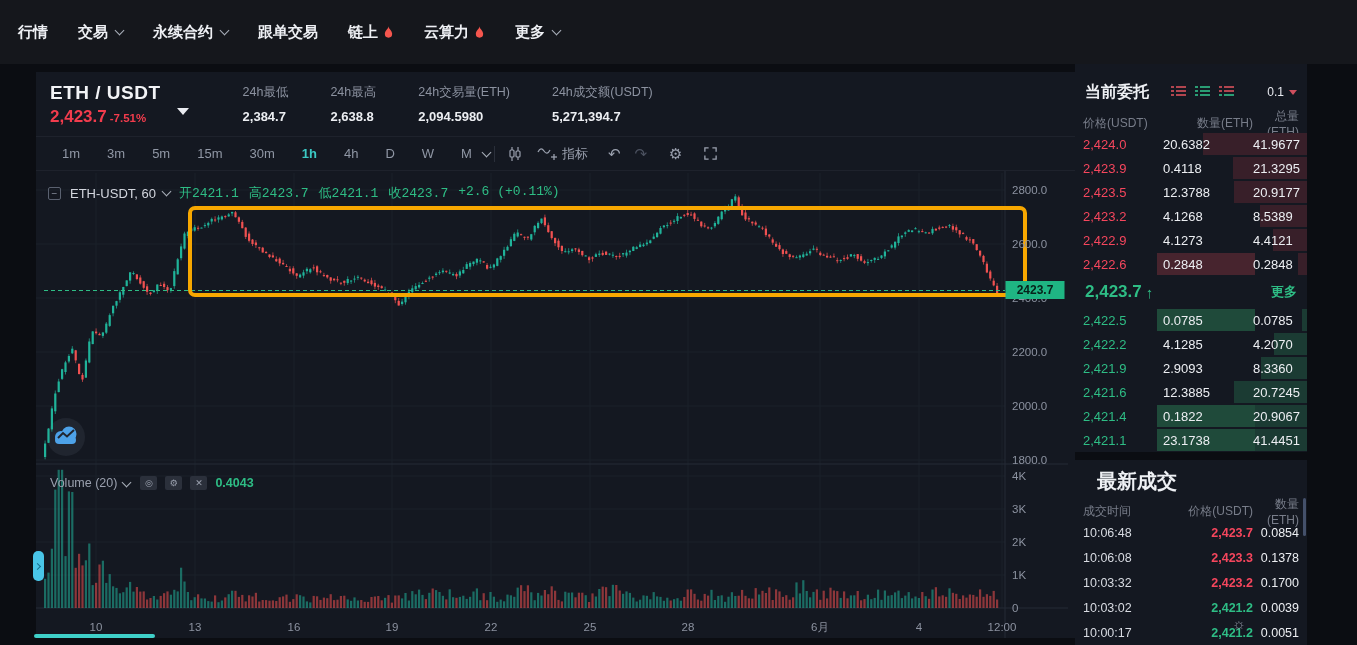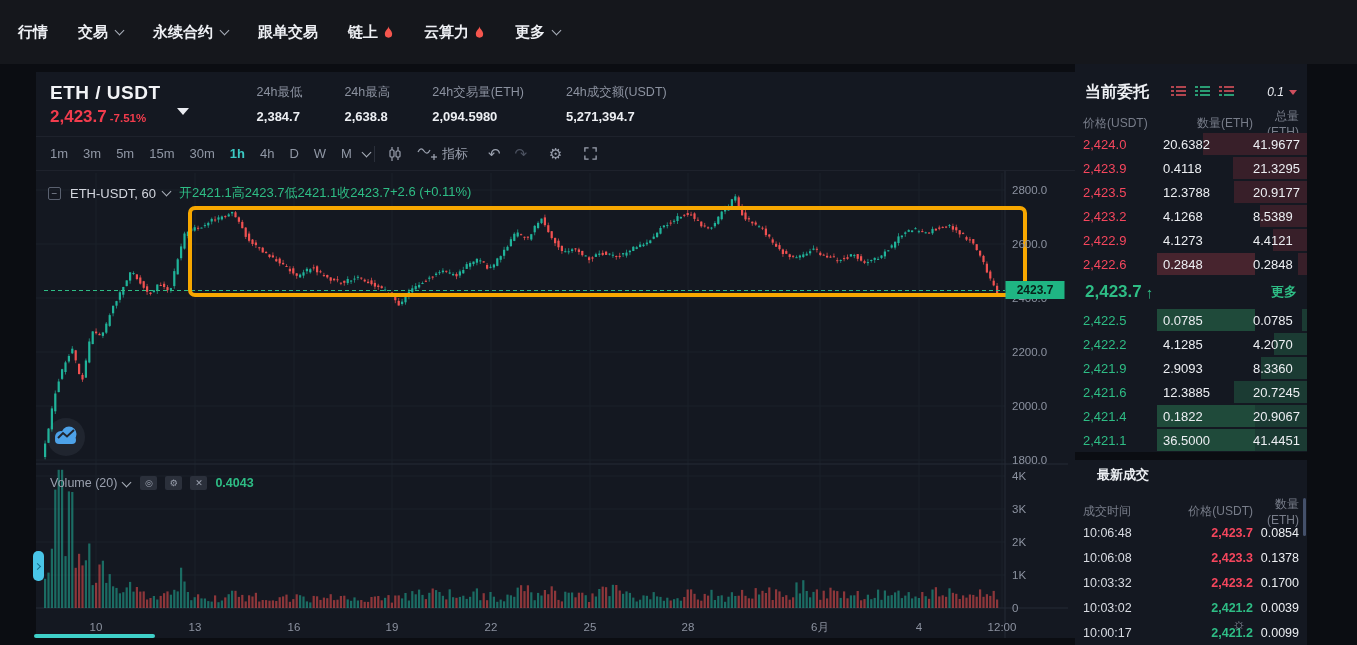--- a/index.html
+++ b/index.html
@@ -16,26 +16,26 @@
   
   .chart-panel { position:absolute; left:36px; top:72px; width:1228px; height:581px; }
   .panel-header { height:64px; background:#141821; display:flex; align-items:center; padding-left:14px; }
   .pair-block { display:flex; align-items:center; }
   .pair-name { color:#f2f3f6; font-size:19px; font-weight:700; letter-spacing:.5px; }
   .pair-price-row { display:flex; align-items:baseline; margin-top:3px; }
   .pair-price { color:#f23c4d; font-size:17px; font-weight:700; }
   .pair-change { color:#f23c4d; font-size:11.5px; font-weight:700; margin-left:3px; }
   .tri-down { width:0; height:0; border-left:6px solid transparent; border-right:6px solid transparent;
     border-top:7px solid #e9ebf0; margin-left:16px; margin-top:14px; }
-  .stats { display:flex; gap:42px; margin-left:68px; }
+  .stats { display:flex; gap:42px; margin-left:54px; }
   .stat .lb { color:#8c92a0; font-size:12.5px; }
   .stat .vl { color:#eceef2; font-size:13px; margin-top:8px; font-weight:600; }
   .toolbar { height:35px; background:#141821; border-top:1px solid #1e222c; border-bottom:1px solid #1e222c;
     display:flex; align-items:center; padding:0 14px; color:#9097a5; font-size:13px; }
-  .tf { margin-right:15px; cursor:pointer; }
+  .tf { margin-right:15px; cursor:pointer;margin-left:12px; }
   .tf.active { color:#3bc9c4; font-weight:700; }
   .tb-sep { width:1px; height:16px; background:#2a2f3a; margin:0 12px 0 4px; }
   .tb-ic { display:flex; align-items:center; margin-right:14px; cursor:pointer; color:#9aa0ae; }
   .tb-ic.dim { color:#4c5260; }
   .tb-right { margin-left:auto; display:flex; align-items:center; gap:24px; padding-right:6px; }
   .kline { color:#3bc9c4; font-weight:700; font-size:13px; cursor:pointer; }
   .depthmap { color:#6b7280; font-size:13px; cursor:pointer; }
   .chart-wrap { position:relative; height:467px; background:#141821; }
   .ohlc-legend { position:absolute; left:12px; top:13px; display:flex; align-items:center; gap:9px;
     font-size:13px; color:#d3d6de; z-index:5; }
@@ -53,42 +53,42 @@
     border-radius:5px; display:flex; align-items:center; justify-content:center; cursor:pointer; z-index:8; }
   .side-tab .c { width:5px; height:5px; border-right:1.5px solid #156e8b; border-bottom:1.5px solid #156e8b;
     transform:rotate(-45deg); margin-left:-2px; }
   .hscroll { position:absolute; left:34px; top:634px; width:121px; height:4px; background:#3fd0c9; border-radius:2px; z-index:8; }
   
   .right-panel { position:absolute; left:1075px; top:64px; width:232px; height:581px; background:#141821; }
   .ob-header { height:44px; display:flex; align-items:center; padding:12px 10px 0 10px; }
   .ob-title { color:#eef0f4; font-size:16px; font-weight:700; }
   .ob-icons { display:flex; gap:9px; margin-left:22px; }
   .ob-icons svg { cursor:pointer; }
-  .ob-prec { margin-left:auto; display:flex; align-items:center; color:#e8eaf0; font-size:12px; cursor:pointer;font-style:italic; }
+  .ob-prec { margin-left:auto; display:flex; align-items:center; color:#e8eaf0; font-size:12px; cursor:pointer; }
   .prec-tri { width:0; height:0; border-left:4px solid transparent; border-right:4px solid transparent;
     border-top:5px solid #cf4f5e; margin-left:5px; }
   .ob-cols, .tr-cols { height:24px; display:grid; grid-template-columns:80px 90px 1fr; padding:0 8px;
     align-items:center; color:#787d8a; font-size:12px; }
   .ob-cols span:nth-child(2), .ob-cols span:nth-child(3),
   .tr-cols span:nth-child(2), .tr-cols span:nth-child(3) { text-align:right; }
   .ob-row { position:relative; height:24px; display:grid; grid-template-columns:80px 90px 1fr;
     padding:0 8px; align-items:center; font-size:13px; cursor:pointer; }
   .ob-row .p { z-index:2; } .ob-row .q,.ob-row .t { text-align:left; color:#eceef2; z-index:2; }
   .p.ask { color:#f6465d; } .p.bid { color:#2ebd85; }
   .depth { position:absolute; right:0; top:1px; height:22px; z-index:0; }
   .depth.ask { background:#381f29; } .depth.bid { background:#1b3b33; }
   .flashcell { position:absolute; left:82px; top:1px; width:98px; height:22px; z-index:1; }
   .flashcell.ask { background:#47242e; } .flashcell.bid { background:#1f4a3a; }
   .mid-row { height:32px; display:flex; align-items:center; padding:0 10px; }
   .mid-price { color:#2ebd85; font-size:17px; font-weight:700; }
   .mid-arrow { color:#2ebd85; font-size:15px; font-weight:700; margin-left:4px; }
   .more-link { margin-left:auto; color:#2ebd85; font-size:13px; font-weight:600; cursor:pointer; }
   .ob-gap { height:8px; background:#0b0d12; }
-  .tr-title { height:36px; display:flex; align-items:flex-start; padding:6px 10px 0 22px;
-    color:#eef0f4; font-size:13px; font-weight:700; position:relative; }
+  .tr-title { height:36px; display:flex; align-items:center; padding:6px 10px 0 22px;
+    color:#eef0f4; font-size:20px; font-weight:700; position:relative; }
   .vscroll { position:absolute; right:1px; top:34px; width:3px; height:38px; background:#44506a; border-radius:2px; }
   .tr-row { height:25px; display:grid; grid-template-columns:80px 90px 1fr; padding:0 8px;
     align-items:center; font-size:12.5px; cursor:pointer; }
   .tr-row .tm { color:#d8dbe2; } .tr-row .pr { text-align:right; font-weight:600; }
   .tr-row .pr.sell { color:#f6465d; } .tr-row .pr.buy { color:#2ebd85; }
   .tr-row .qt { text-align:right; color:#eceef2; }
   .trades-box { position:relative; overflow:hidden; height:180px; }
   svg text { font-family:"Liberation Sans","DejaVu Sans",sans-serif; }
 </style>
 </head>
@@ -1122,21 +1122,21 @@
           <text x="652" y="460">28</text>
           <text x="784" y="460">6月</text>
           <text x="883" y="460">4</text>
           <text x="966" y="460">12:00</text>
         </g>
       </svg>
     <div class="ohlc-legend">
       <span class="collapse-box">−</span>
       <span>ETH-USDT, 60</span>
       <span class="chev" style="margin-left:-2px;"></span>
-      <span id="ohlc-items" style="display:flex;">
+      <span id="ohlc-items" style="display:flex;gap:10px;font-family:Liberation Mono, monospace;">
           <span class="legend-green">开2421.1</span>
           <span class="legend-green">高2423.7</span>
           <span class="legend-green">低2421.1</span>
           <span class="legend-green">收2423.7</span>
           <span class="legend-green">+2.6 (+0.11%)</span>
         </span>
     </div>
     <div class="vol-legend">
       <span>Volume (20)</span>
       <span class="chev" style="margin:0 2px 2px -2px;"></span>
@@ -1267,21 +1267,21 @@
         <div class="depth bid" style="width:73px"></div>
         <div class="flashcell bid"></div>
         <span class="p bid">2,421.4</span>
         <span class="q">0.1822</span>
         <span class="t">20.9067</span>
       </div>
       <div class="ob-row">
         <div class="depth bid" style="width:103px"></div>
         <div class="flashcell bid"></div>
         <span class="p bid">2,421.1</span>
-        <span class="q">36.5000</span>
+        <span class="q">23.1738</span>
         <span class="t">41.4451</span>
       </div>
     </div>
   <div class="ob-gap"></div>
   <div class="tr-title">
     <span>最新成交</span>
   </div>
   <div class="trades-box">
     <div class="tr-cols" id="trcols">
         <span>成交时间</span>
@@ -1305,18 +1305,18 @@
           <span class="qt">0.1700</span>
         </div>
         <div class="tr-row">
           <span class="tm">10:03:02</span>
           <span class="pr buy">2,421.2</span>
           <span class="qt">0.0039</span>
         </div>
         <div class="tr-row">
           <span class="tm">10:00:17</span>
           <span class="pr buy">2,421.2</span>
-          <span class="qt">0.0099</span>
+          <span class="qt">0.0051</span>
         </div>
       </div>
     <div class="vscroll" style="top:2px;"></div>
   </div>
 </div>
 
 </body></html>

